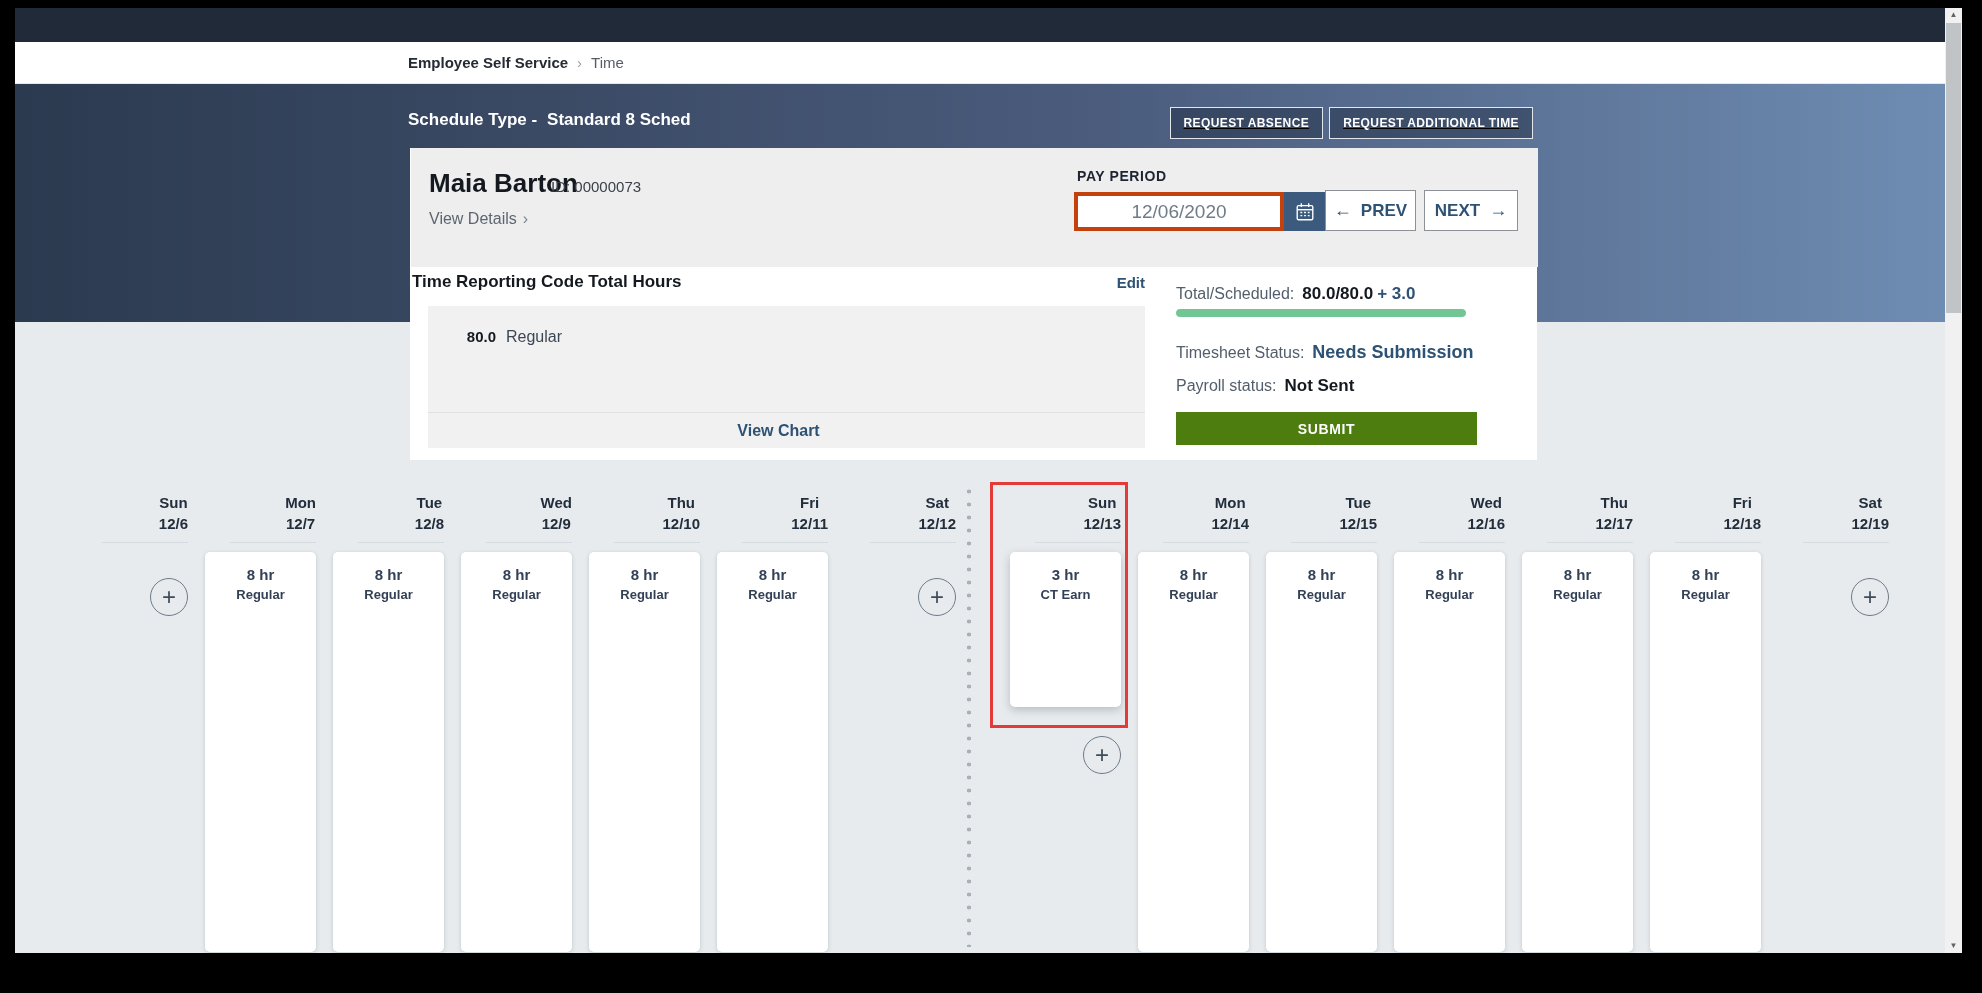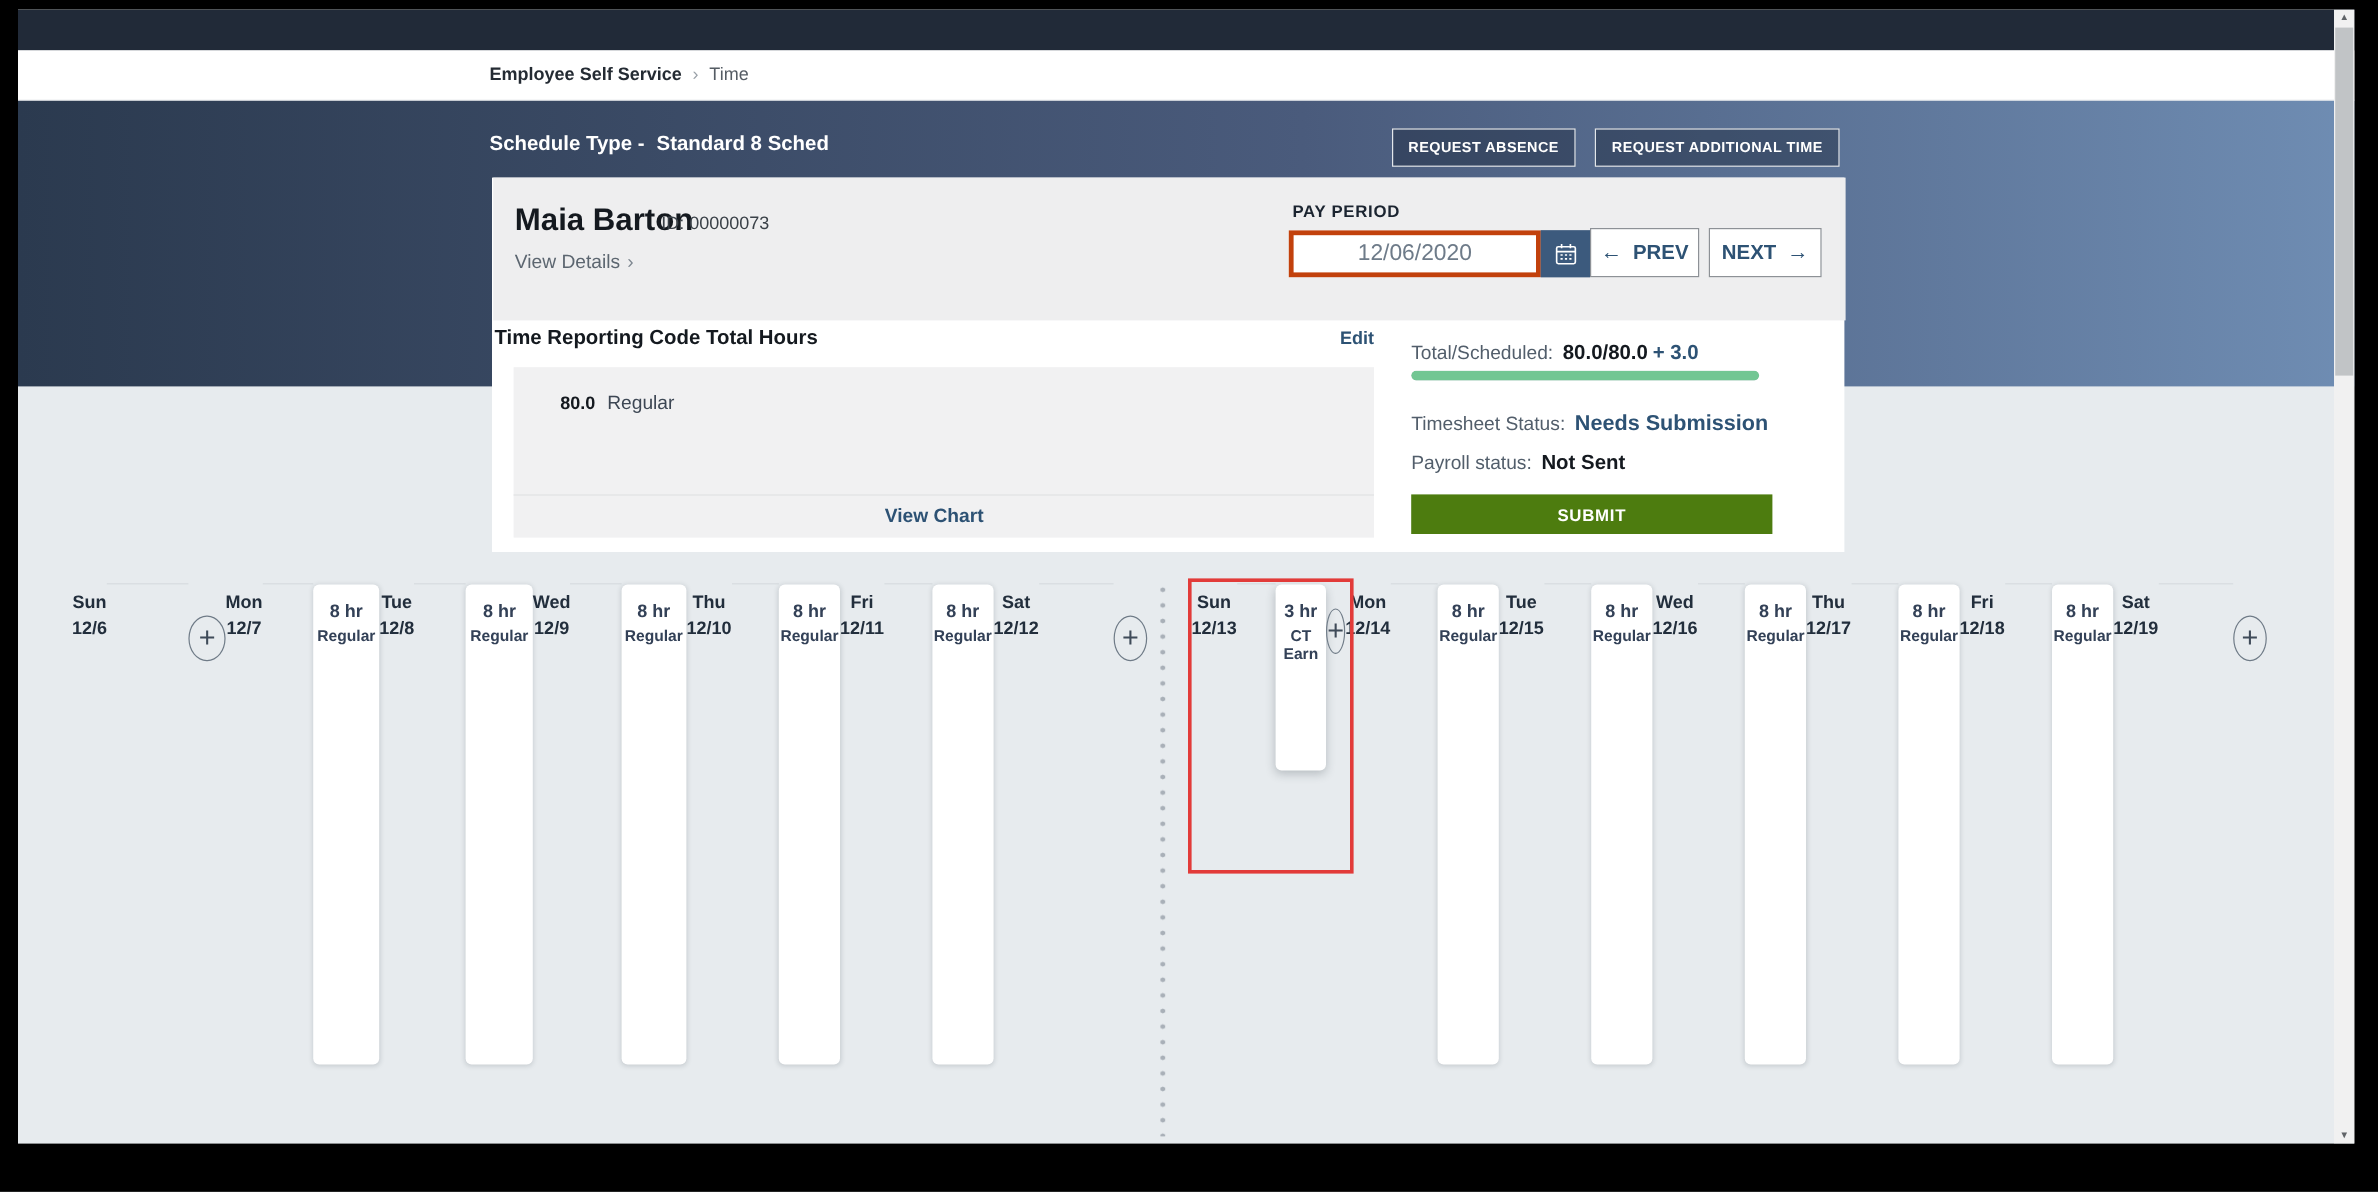--- a/index.html
+++ b/index.html
@@ -29,21 +29,21 @@
   .bc-section { font-weight:700; font-size:15px; color:#242b33; }
   .bc-sep { color:#9aa1a8; margin:0 9px; font-size:15px; }
   .bc-page { color:#555c64; font-size:15px; }
 
   
   .hero { position:absolute; left:0; top:76px; width:100%; height:238px;
           background:linear-gradient(to right,#2b3a4f,#4a5b7c 55%,#6f8db3); }
   .sched-row { position:absolute; left:0; top:26px; width:100%; }
   .sched-title { position:absolute; left:393px; top:0; color:#fff; font-size:17px; font-weight:700; }
   .sched-value { margin-left:10px; }
-  .hero-buttons { position:absolute; right:429px; top:-3px; display:flex; gap:16px; }
+  .hero-buttons { position:absolute; right:429px; top:-3px; display:flex; gap:6px;text-decoration:underline; }
   .hero-btn { background:rgba(23,36,56,.42); border:1px solid #e3e7eb; color:#fff;
               font-size:12px; font-weight:700; letter-spacing:.4px; padding:8px 13px;
               cursor:pointer; font-family:inherit; }
 
   
   .card { position:absolute; left:395px; top:140px; width:1127px; height:312px; background:#fff; }
   .card-head { position:absolute; left:1px; top:0; width:100%; height:119px; background:#eeeeef; }
   .emp-name { position:absolute; left:18px; top:20px; font-size:26px; font-weight:700; color:#14191f; }
   .emp-id { position:absolute; left:140px; top:30px; font-size:15px; color:#3a4148; }
   .view-details { position:absolute; left:18px; top:62px; font-size:16px; color:#5c6670; cursor:pointer; }
@@ -87,21 +87,21 @@
   .row-timesheet { position:absolute; left:0; top:94px; }
   .ts-value { font-size:18px; font-weight:700; color:#2d5274; margin-left:8px; }
   .row-payroll { position:absolute; left:0; top:128px; }
   .pr-value { font-size:17px; font-weight:700; color:#14191f; margin-left:8px; }
   .submit-btn { position:absolute; left:0; top:164px; width:301px; height:33px; background:#4d7c0f;
                 border:none; color:#fff; font-size:14px; font-weight:700; letter-spacing:.6px;
                 cursor:pointer; font-family:inherit; }
 
   
   .cal { position:absolute; left:45px; top:470px; height:475px; display:flex; }
-  .day-col { width:128px; display:flex; flex-direction:row; align-items:flex-start; }
+  .day-col { width:128px; display:flex; flex-direction:column; align-items:flex-end; }
   .day-head { padding-top:14px; text-align:center; font-size:15px; font-weight:700;
               color:#222e3c; line-height:21px; }
   .day-rule { width:86px; height:1px; background:#d6dbdf; margin-top:8px; }
   .day-card { width:111px; margin-top:9px; background:#fff; border-radius:5px;
               box-shadow:0 1px 4px rgba(40,50,60,.18); text-align:center; padding-top:14px;
               cursor:pointer; }
   .day-card.tall { height:400px; }
   .day-card.short { height:155px; box-shadow:0 3px 8px rgba(40,50,60,.25); }
   .dc-hours { font-size:15px; font-weight:700; color:#334157; }
   .dc-code { font-size:13px; font-weight:600; color:#334157; margin-top:4px; }

